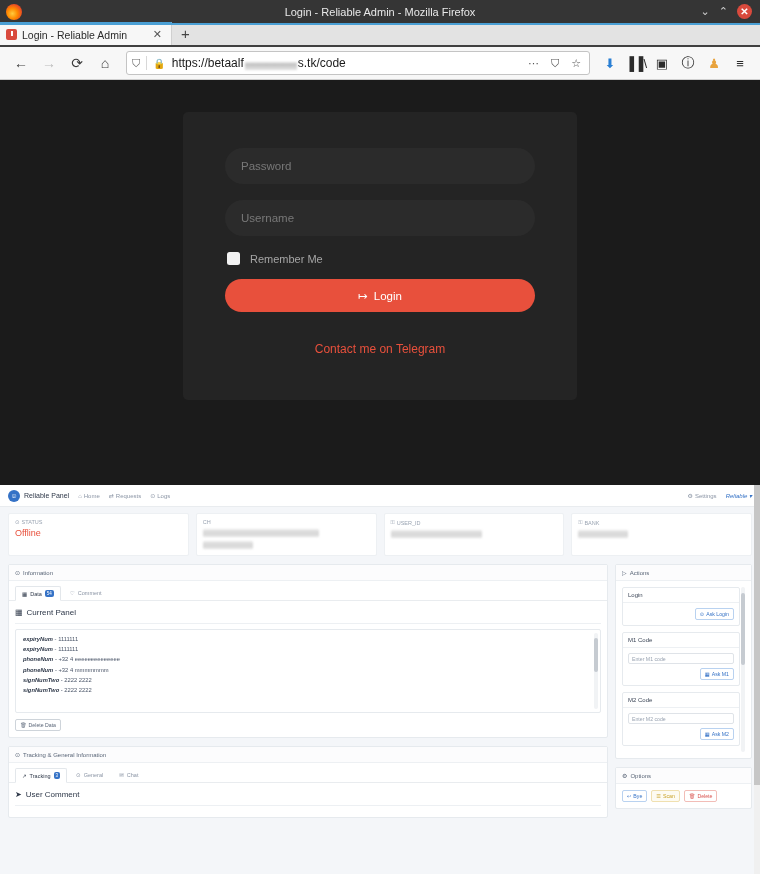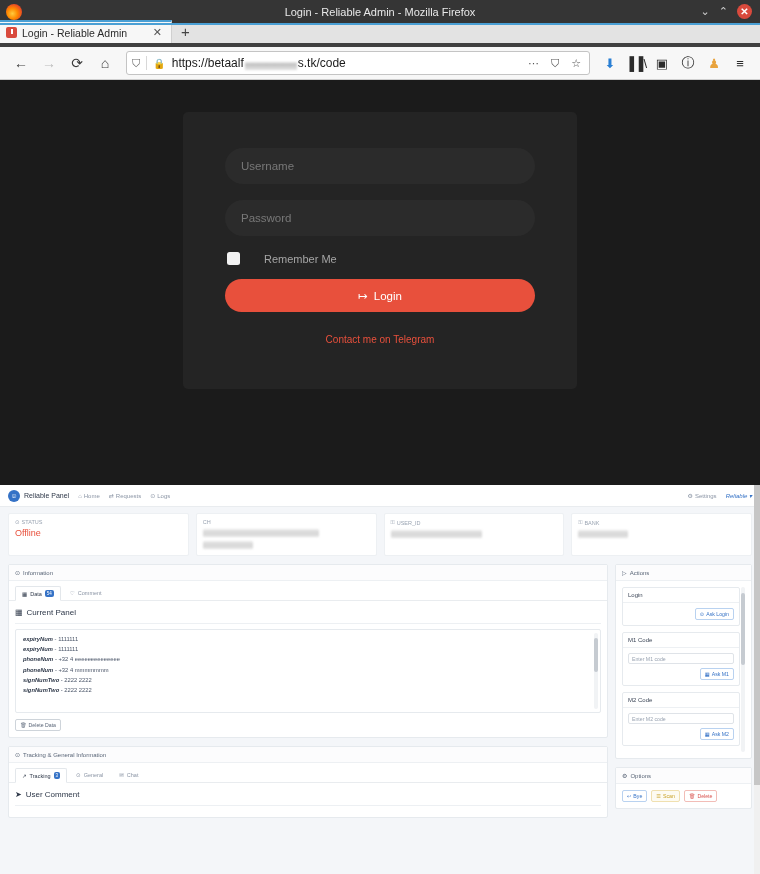--- a/index.html
+++ b/index.html
@@ -29,21 +29,21 @@
   .os-btn { font-size: 11px; color: #cfcfcf; line-height: 1; }
   .os-close {
     width: 15px; height: 15px; border-radius: 50%; background: #d94a3d;
     color: #fff; display: flex; align-items: center; justify-content: center;
     font-size: 10px; font-weight: bold;
   }
 
   
   .tabstrip {
     height: 24px; background: #e3e3e3; display: flex; align-items: flex-end;
-    border-bottom: 4px solid #404040; position: relative;
+    border-bottom: 2px solid #404040; position: relative;
   }
   .tabstrip:before {
     content: ""; position: absolute; top: 0; left: 0; right: 0; height: 2px;
     background: #4a9fd4;
   }
   .tab {
     height: 23px; width: 172px; background: #f7f7f7; display: flex; align-items: center;
     gap: 5px; padding: 0 6px; font-size: 10.5px; color: #2b2b2b;
     border-right: 1px solid #d0d0d0; border-top: 2px solid #4a9fd4;
   }
@@ -103,33 +103,33 @@
   .welcome {
     font-size: 22px; color: #9a9a9a; font-weight: 300; letter-spacing: .4px;
     margin-bottom: 30px;
   }
   .fld {
     height: 36px; background: #2b2b2b; border-radius: 18px; width: 100%;
     display: flex; align-items: center; padding: 0 16px; margin-bottom: 16px;
     font-size: 11.5px; color: #787878;
   }
   .remember {
-    display: flex; align-items: center; gap: 24px; margin: 8px 0 14px; padding-left: 2px;
+    display: flex; align-items: center; gap: 10px; margin: 8px 0 14px; padding-left: 2px;
   }
   .chk {
     width: 13px; height: 13px; background: #f2f2f2; border-radius: 2.5px; flex: none;
   }
   .remember-lbl { font-size: 11px; color: #a5a5a5; }
   .btn-login {
     width: 100%; height: 33px; background: #e8503c; border: none; border-radius: 17px;
     color: #fff; font-size: 11.5px; display: flex; align-items: center;
     justify-content: center; gap: 6px; font-family: inherit;
   }
   .tg-link {
-    display: block; margin-top: 22px; font-size: 10px; color: #e8503c;
+    display: block; margin-top: 30px; font-size: 12px; color: #e8503c;
     text-decoration: none;
   }
 
   
   .page-light {
     height: 452px; background: #f4f6f9; position: relative; overflow: hidden;
     font-size: 6.5px; color: #4a5568;
   }
   .admin-nav {
     height: 22px; background: #fff; border-bottom: 1px solid #e9ecef;
@@ -296,22 +296,22 @@
   <span class="tool-ico">▐▐\</span>
   <span class="tool-ico">▣</span>
   <span class="tool-ico">ⓘ</span>
   <span class="tool-ico orange">♟</span>
   <span class="tool-ico">≡</span>
 </div>
 
 <div class="page-dark">
   <div class="login-card">
 
+    <div class="fld">Password</div>
     <div class="fld">Username</div>
-    <div class="fld">Password</div>
 
     <div class="remember">
       <span class="chk"></span>
       <span class="remember-lbl">Remember Me</span>
     </div>
 
     <button class="btn-login">
       <span>↦</span>
       <span>Login</span>
     </button>

